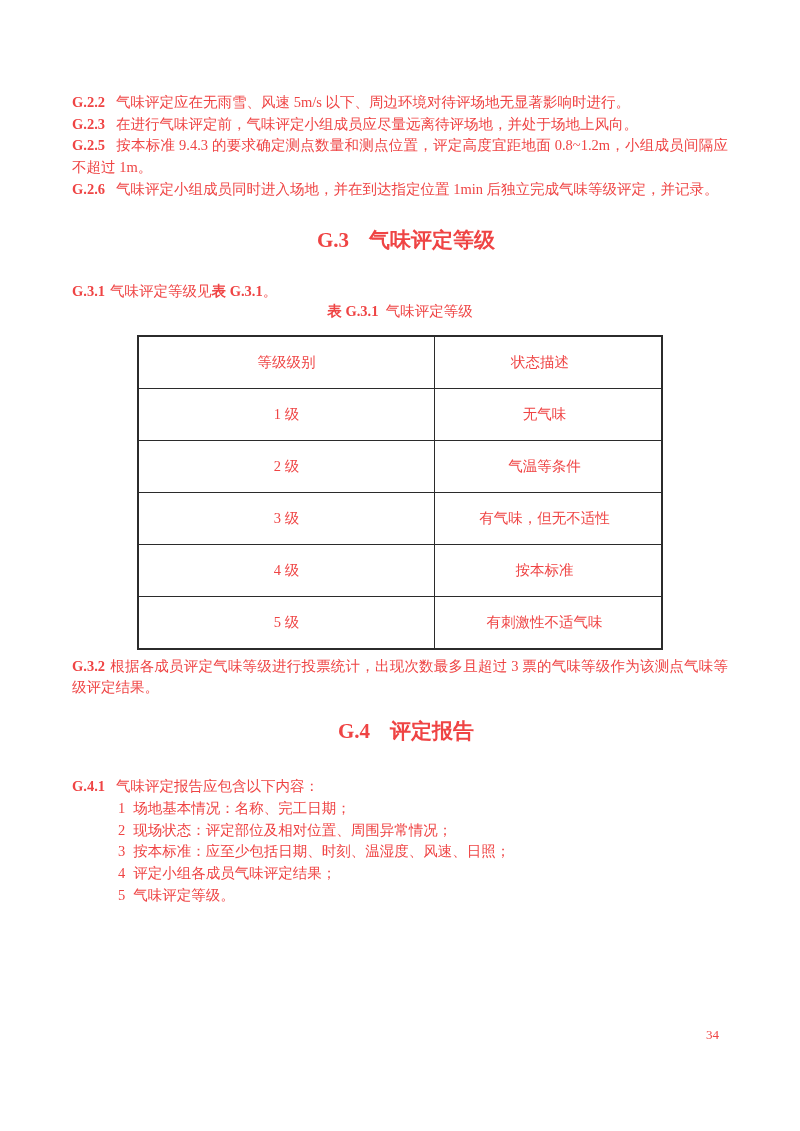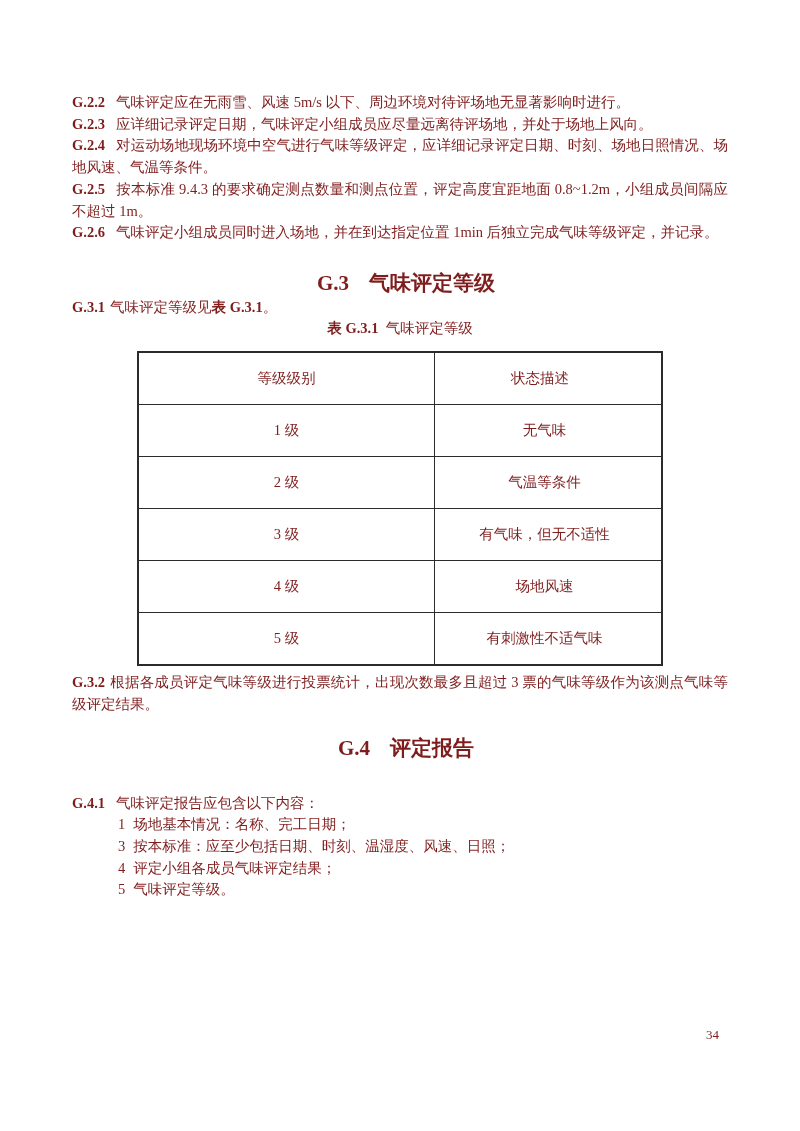--- a/index.html
+++ b/index.html
@@ -2,21 +2,21 @@
 <html><head>
 <meta charset="utf-8">
 <style>
   html, body { margin: 0; padding: 0; background: #ffffff; }
   .page {
     position: relative;
     width: 800px;
     height: 1131px;
     background: #ffffff;
     font-family: "Liberation Serif", "DejaVu Serif", serif;
-    color: #7f1d1d;
+    color: #ef4444;
     overflow: hidden;
   }
   .content {
     position: absolute;
     left: 72px;
     top: 0;
     width: 656px;
     padding-top: 92px;
   }
   p.body-par {
@@ -35,21 +35,21 @@
   h2.sec-heading {
     margin: 0;
     font-size: 21px;
     line-height: 27px;
     font-weight: bold;
     text-align: center;
   }
   h2.g3 { margin-top: 26px; }
   h2.g4 { margin-top: 19px; }
   .heading-label { margin-right: 20px; margin-left: 12px; }
-  p.g31 { }
+  p.g31 { margin-top: 27px; }
   .table-caption {
     margin-top: 0;
     font-size: 14.5px;
     line-height: 18px;
     text-align: center;
   }
   table.grade-table {
     margin-left: 65px;
     margin-top: 1px;
     width: 526px;
@@ -87,24 +87,21 @@
 </head>
 <body>
 
 <div class="page">
   <div class="content">
 
     <p class="body-par">
       <span class="par-label">G.2.2</span><span>气味评定应在无雨雪、风速 5m/s 以下、周边环境对待评场地无显著影响时进行。</span>
     </p>
     <p class="body-par">
-      <span class="par-label">G.2.3</span><span>应详细记录评定日期，气味评定小组成员应尽量远离待评场地，并处于场地上风向。</span>
-    </p>
-    <p class="body-par">
-      <span class="par-label">G.2.4</span><span>对运动场地现场环境中空气进行气味等级评定，应详细记录评定日期、时刻、场地日照情况、场地风速、气温等条件。</span>
+      <span class="par-label">G.2.3</span><span>在进行气味评定前，气味评定小组成员应尽量远离待评场地，并处于场地上风向。</span>
     </p>
     <p class="body-par">
       <span class="par-label">G.2.5</span><span>按本标准 9.4.3 的要求确定测点数量和测点位置，评定高度宜距地面 0.8~1.2m，小组成员间隔应不超过 1m。</span>
     </p>
     <p class="body-par">
       <span class="par-label">G.2.6</span><span>气味评定小组成员同时进入场地，并在到达指定位置 1min 后独立完成气味等级评定，并记录。</span>
     </p>
 
     <h2 class="sec-heading g3">
       <span class="heading-label">G.3</span><span>气味评定等级</span>
@@ -131,21 +128,21 @@
         <tr>
           <td class="col-level">2 级</td>
           <td class="col-desc">气温等条件</td>
         </tr>
         <tr>
           <td class="col-level">3 级</td>
           <td class="col-desc">有气味，但无不适性</td>
         </tr>
         <tr>
           <td class="col-level">4 级</td>
-          <td class="col-desc">场地风速</td>
+          <td class="col-desc">按本标准</td>
         </tr>
         <tr>
           <td class="col-level">5 级</td>
           <td class="col-desc">有刺激性不适气味</td>
         </tr>
       </tbody>
     </table>
 
     <p class="body-par g32">
       <span class="par-label tight">G.3.2</span><span>根据各成员评定气味等级进行投票统计，出现次数最多且超过 3 票的气味等级作为该测点气味等级评定结果。</span>
@@ -154,20 +151,21 @@
     <h2 class="sec-heading g4">
       <span class="heading-label">G.4</span><span>评定报告</span>
     </h2>
 
     <p class="body-par g41">
       <span class="par-label">G.4.1</span><span>气味评定报告应包含以下内容：</span>
     </p>
 
     <ul class="report-list">
       <li><span class="item-num">1</span><span>场地基本情况：名称、完工日期；</span></li>
+      <li><span class="item-num">2</span><span>现场状态：评定部位及相对位置、周围异常情况；</span></li>
       <li><span class="item-num">3</span><span>按本标准：应至少包括日期、时刻、温湿度、风速、日照；</span></li>
       <li><span class="item-num">4</span><span>评定小组各成员气味评定结果；</span></li>
       <li><span class="item-num">5</span><span>气味评定等级。</span></li>
     </ul>
 
   </div>
 
   <div class="page-number">34</div>
 </div>
 

